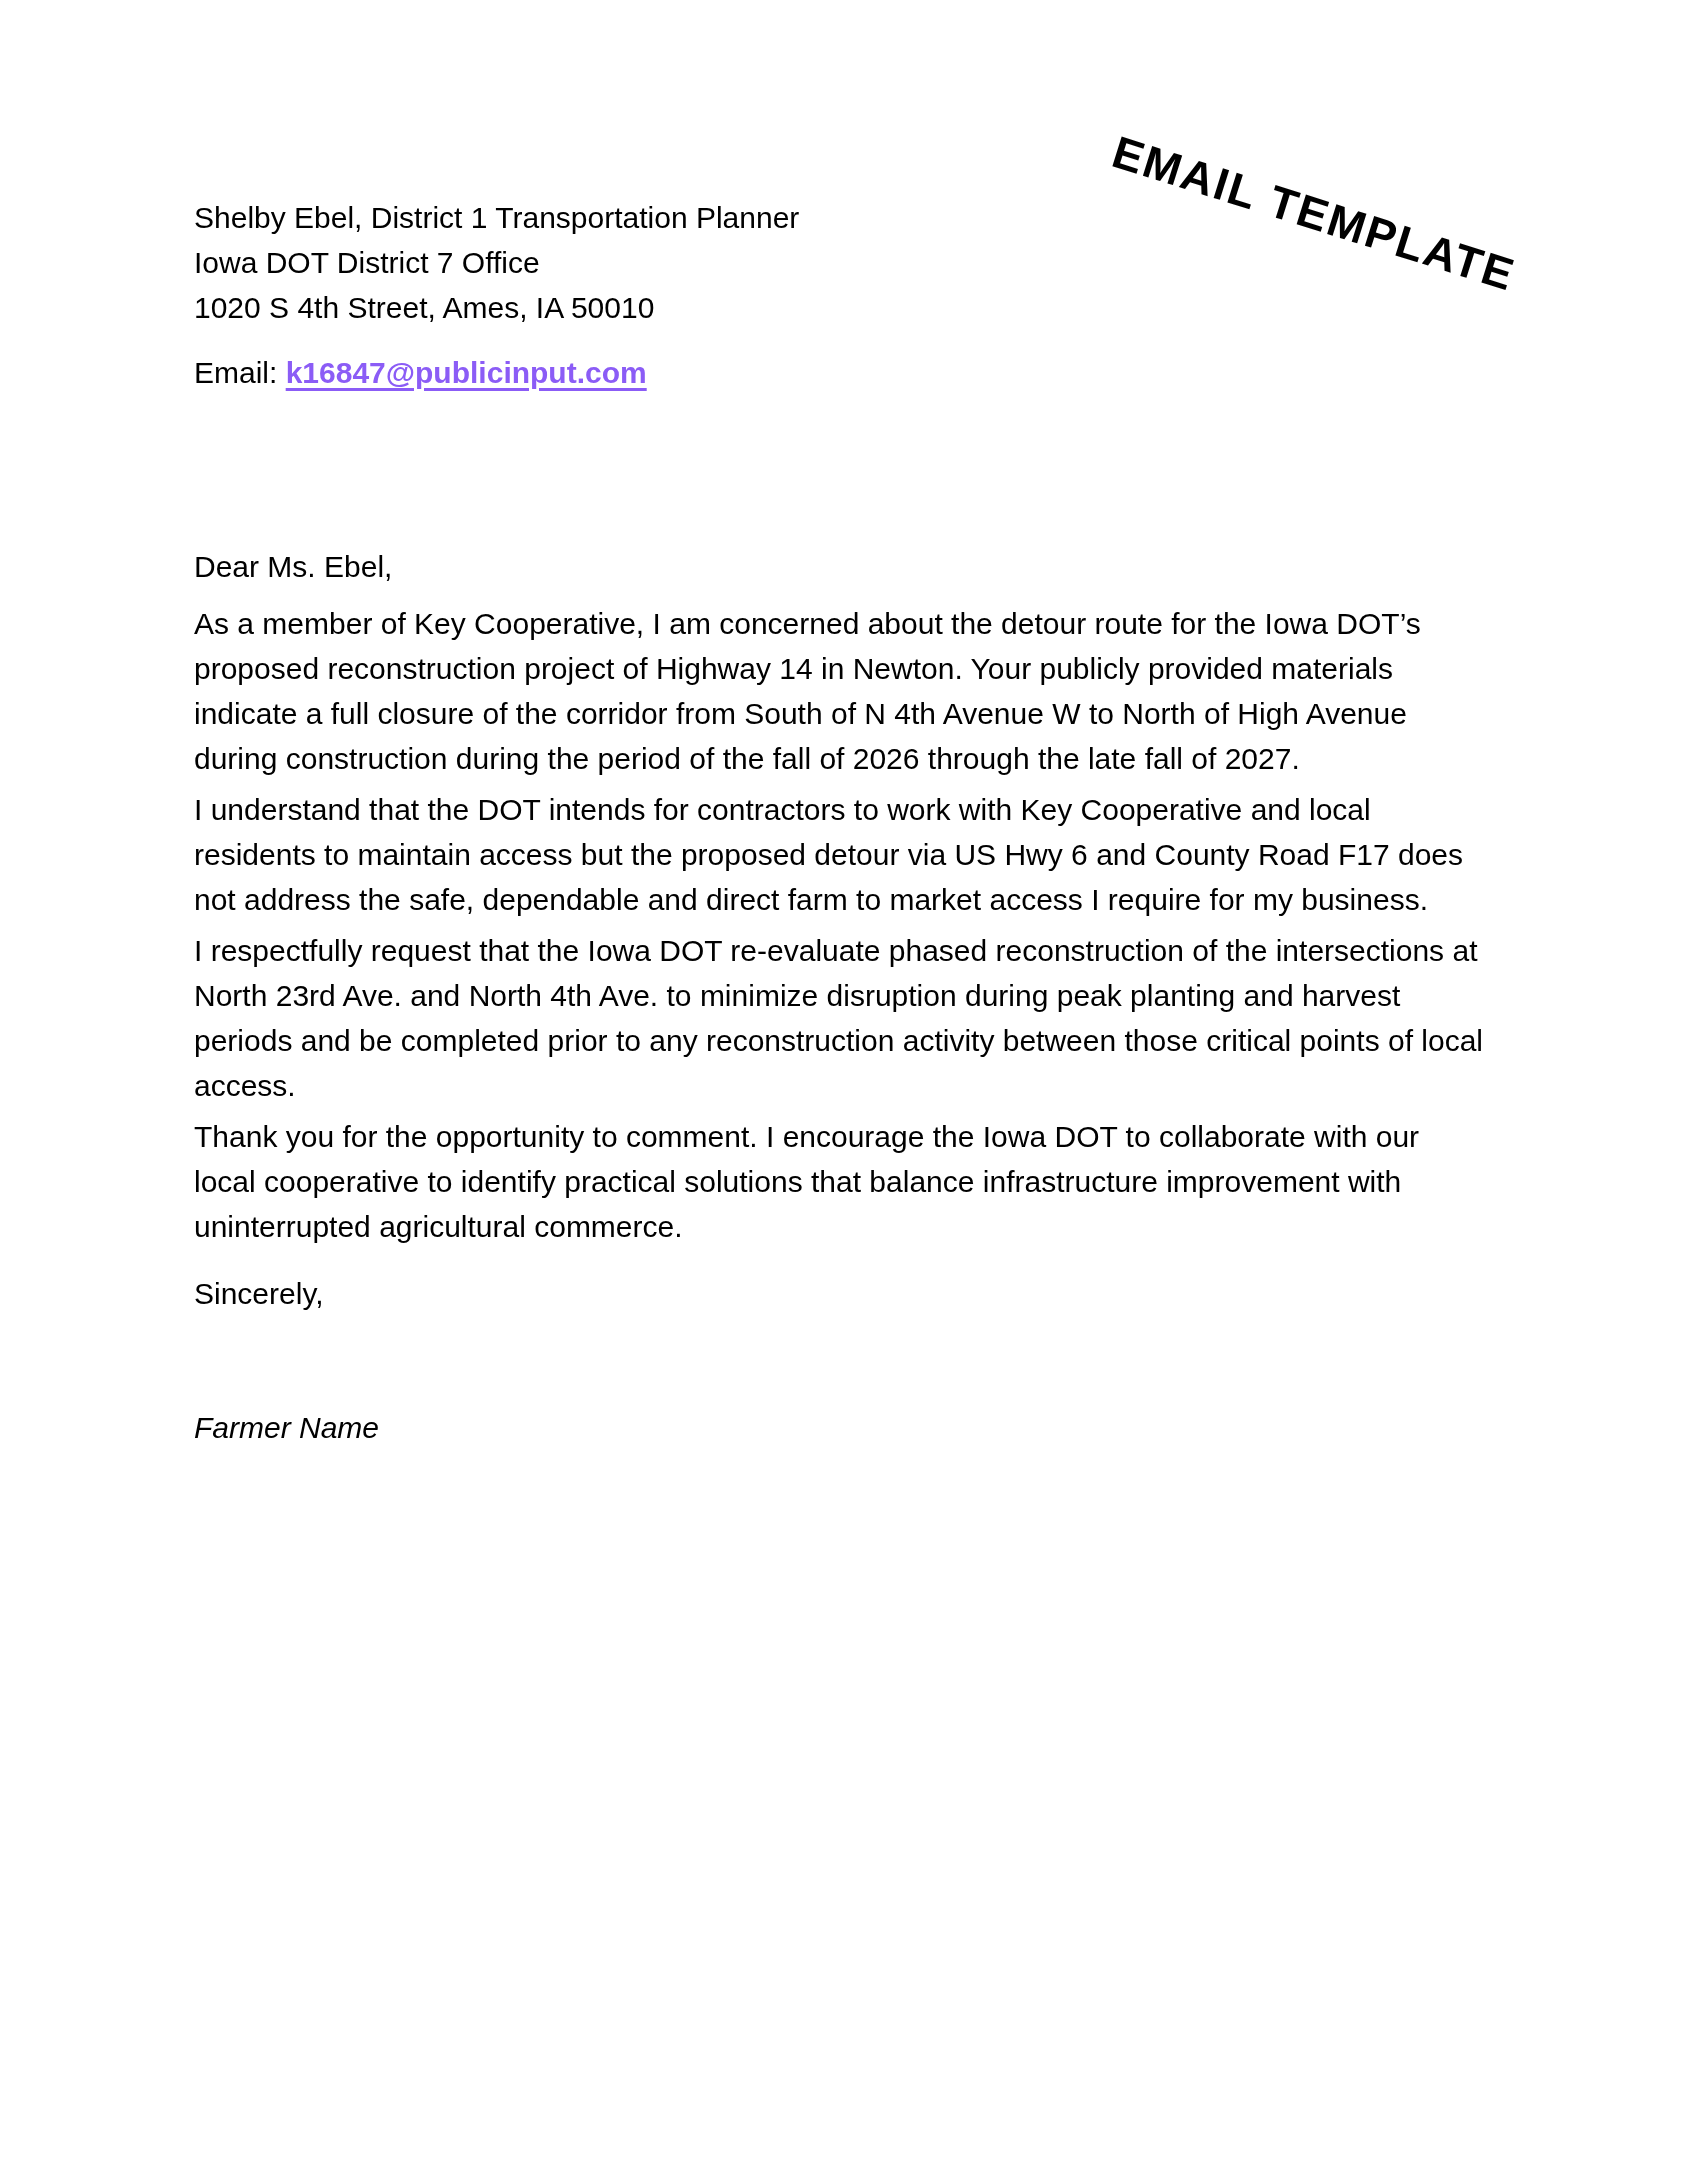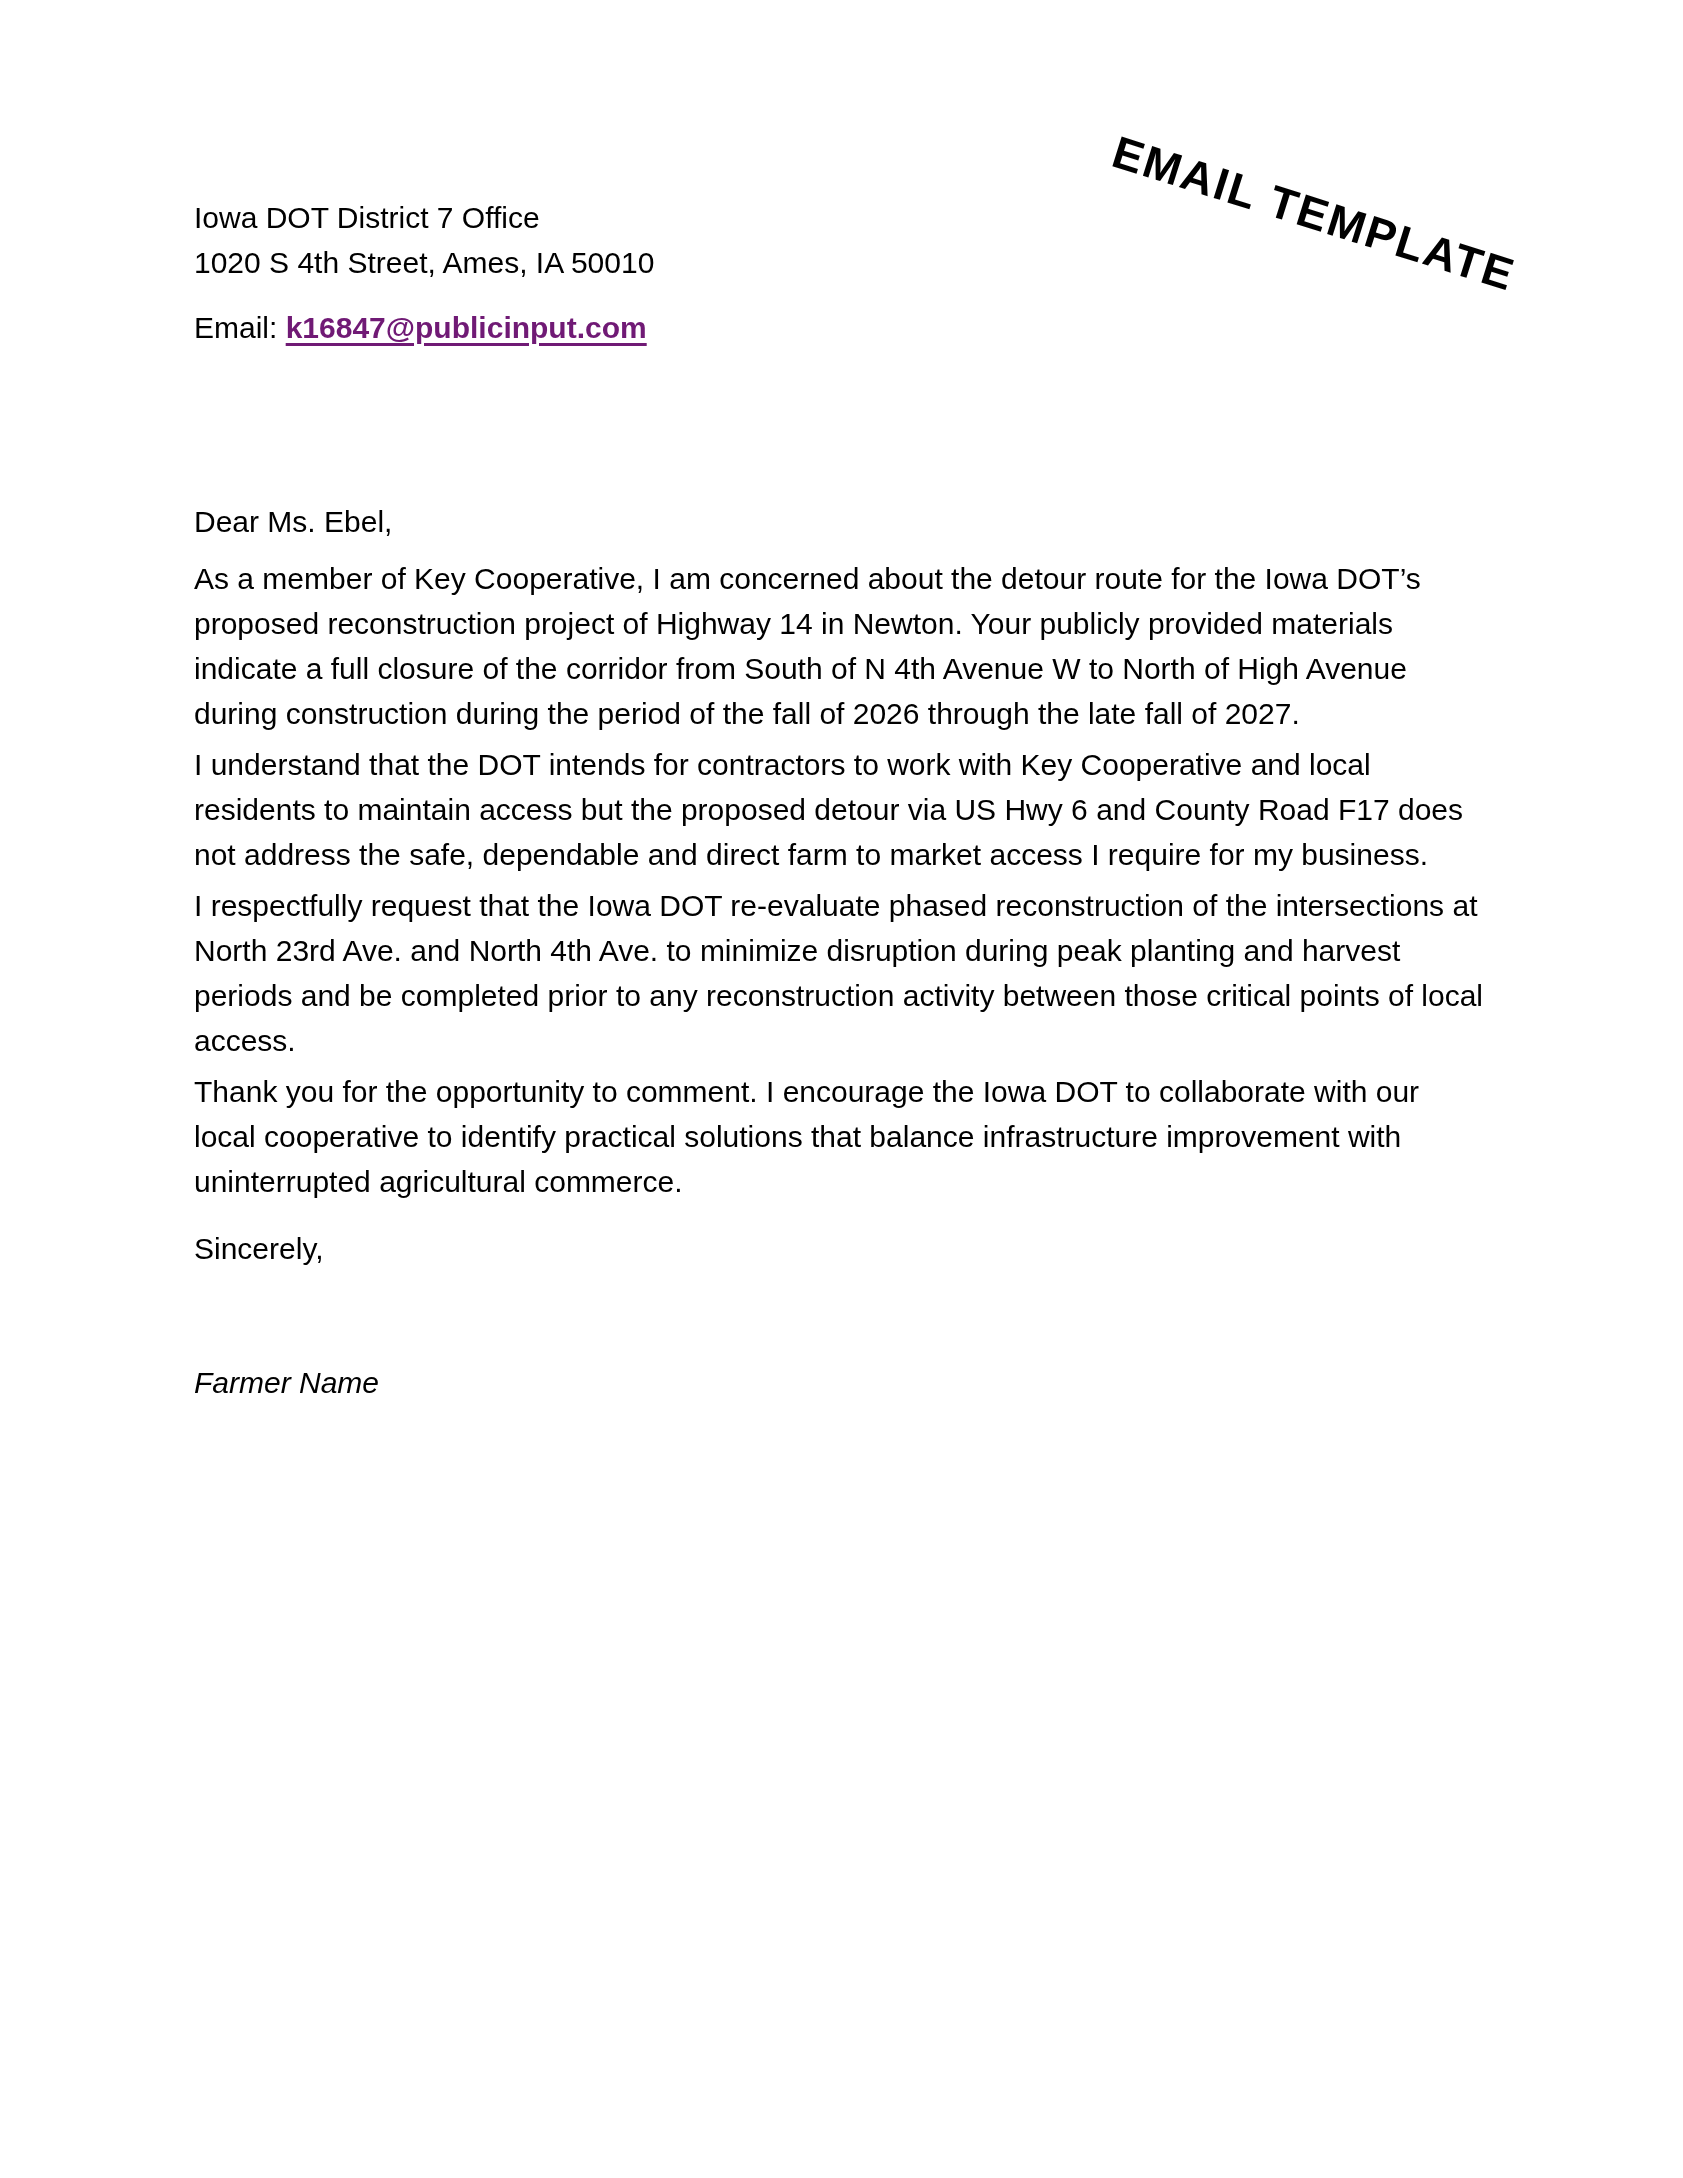--- a/index.html
+++ b/index.html
@@ -32,21 +32,21 @@
     white-space: nowrap;
     color: #000000;
   }
   .header-line {
     margin: 0;
   }
   .email-line {
     margin: 20px 0 0;
   }
   .email-link {
-    color: #701a75;
+    color: #8b5cf6;
     font-weight: bold;
     text-decoration: underline;
     text-decoration-thickness: 3px;
     text-underline-offset: 5px;
     cursor: pointer;
   }
   .salutation {
     margin: 149px 0 12px;
   }
   .para {
@@ -61,20 +61,21 @@
   }
 </style>
 </head>
 <body>
 
 <div class="page">
 
   <div class="watermark">EMAIL TEMPLATE</div>
 
   <div>
+    <p class="header-line">Shelby Ebel, District 1 Transportation Planner</p>
     <p class="header-line">Iowa DOT District 7 Office</p>
     <p class="header-line">1020 S 4th Street, Ames, IA 50010</p>
     <p class="header-line email-line"><span>Email: </span><a class="email-link">k16847@publicinput.com</a></p>
   </div>
 
   <div>
     <p class="salutation">Dear Ms. Ebel,</p>
     <p class="para">As a member of Key Cooperative, I am concerned about the detour route for the Iowa DOT’s proposed reconstruction project of Highway 14 in Newton. Your publicly provided materials indicate a full closure of the corridor from South of N 4th Avenue W to North of High Avenue during construction during the period of the fall of 2026 through the late fall of 2027.</p>
     <p class="para">I understand that the DOT intends for contractors to work with Key Cooperative and local residents to maintain access but the proposed detour via US Hwy 6 and County Road F17 does not address the safe, dependable and direct farm to market access I require for my business.</p>
     <p class="para">I respectfully request that the Iowa DOT re-evaluate phased reconstruction of the intersections at North 23rd Ave. and North 4th Ave. to minimize disruption during peak planting and harvest periods and be completed prior to any reconstruction activity between those critical points of local access.</p>

